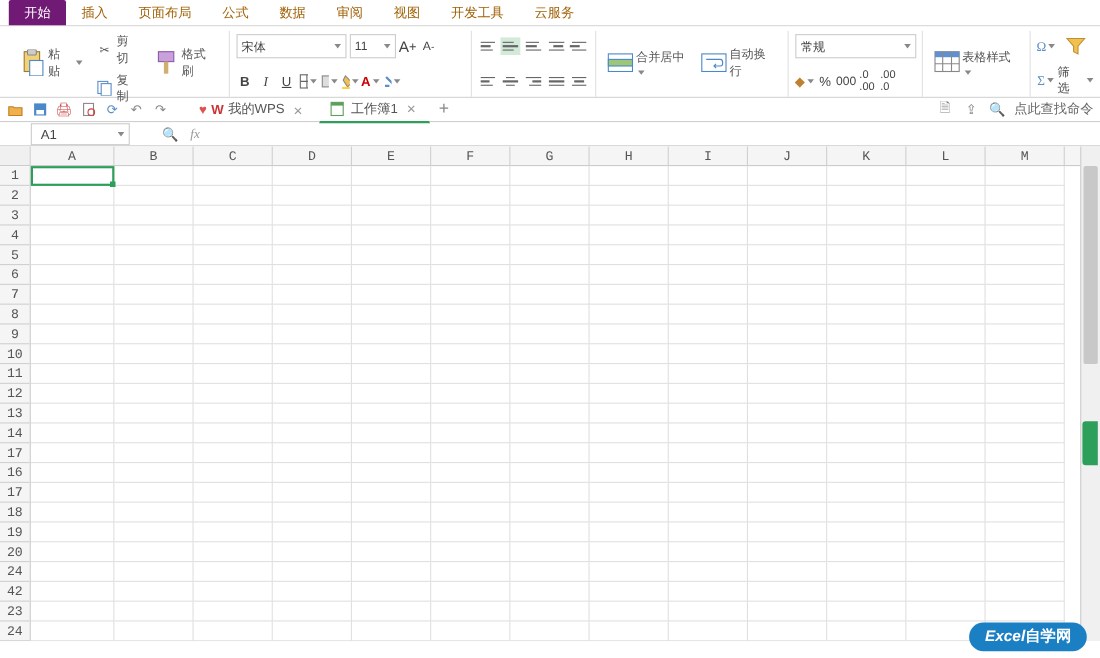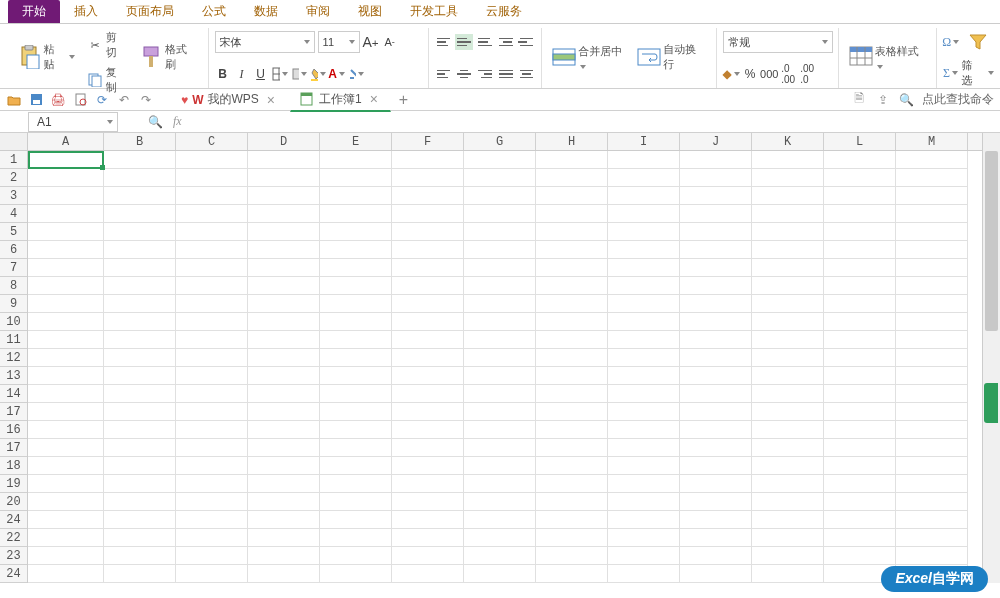--- a/index.html
+++ b/index.html
@@ -379,21 +379,21 @@
       <div class="row-h">12</div>
       <div class="row-h">13</div>
       <div class="row-h">14</div>
       <div class="row-h">17</div>
       <div class="row-h">16</div>
       <div class="row-h">17</div>
       <div class="row-h">18</div>
       <div class="row-h">19</div>
       <div class="row-h">20</div>
       <div class="row-h">24</div>
-      <div class="row-h">22</div>
+      <div class="row-h">42</div>
       <div class="row-h">23</div>
       <div class="row-h">24</div>
     </div>
   <div class="cells" id="cells">
     <div class="sel-cell"></div>
   <div class="cell-row">
         <div class="cell"></div>
         <div class="cell"></div>
         <div class="cell"></div>
         <div class="cell"></div>

